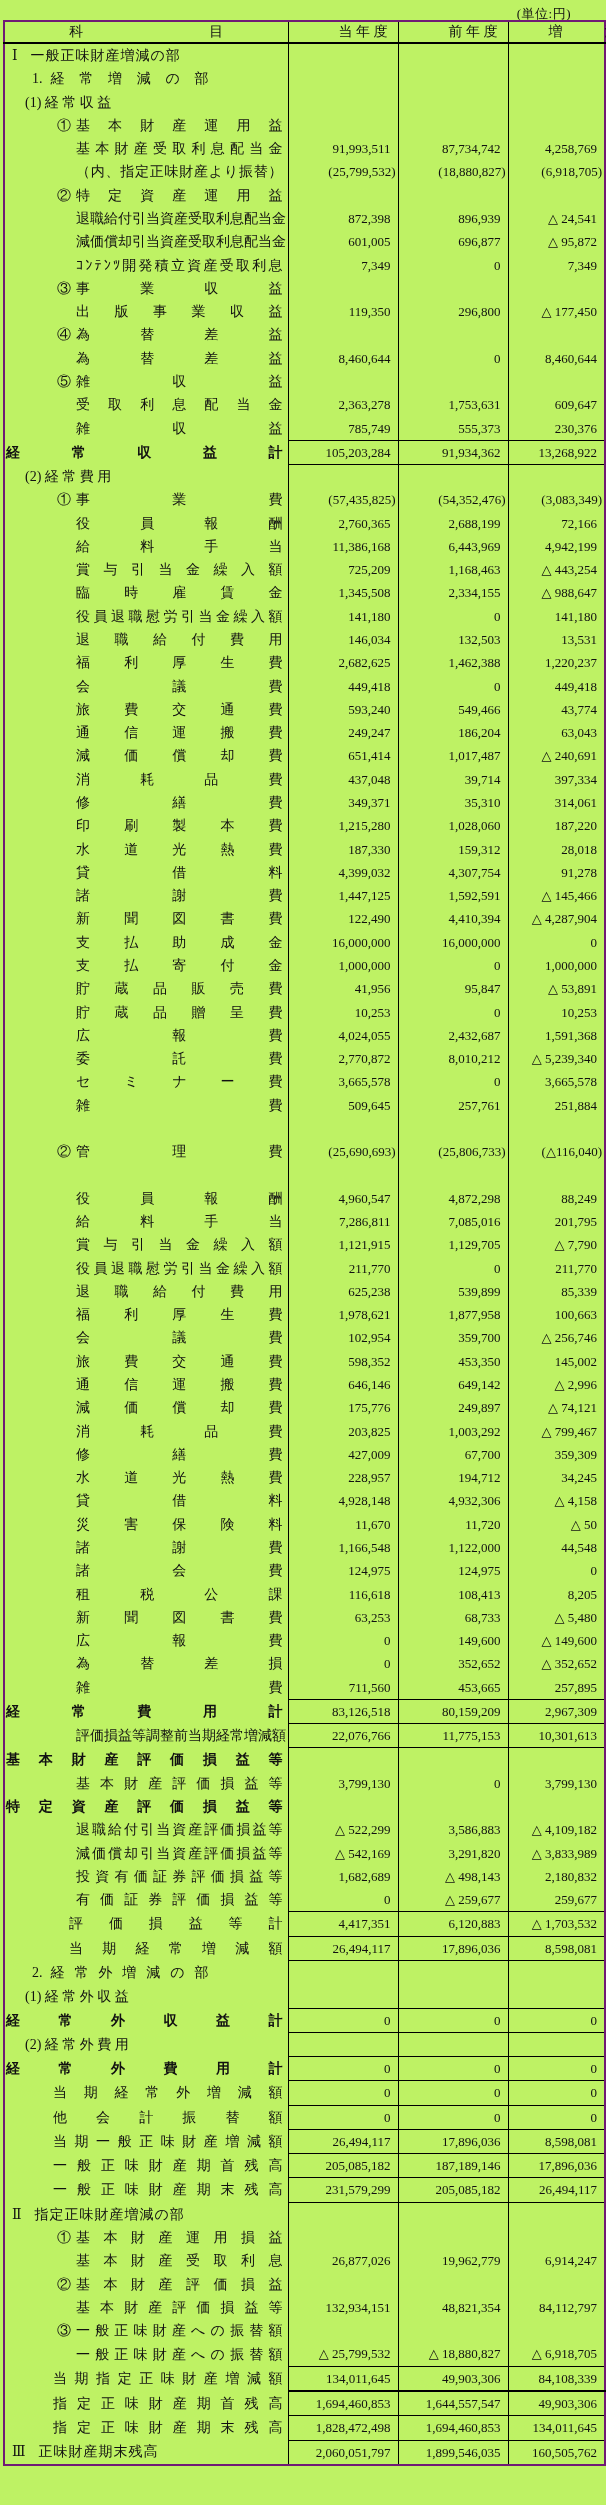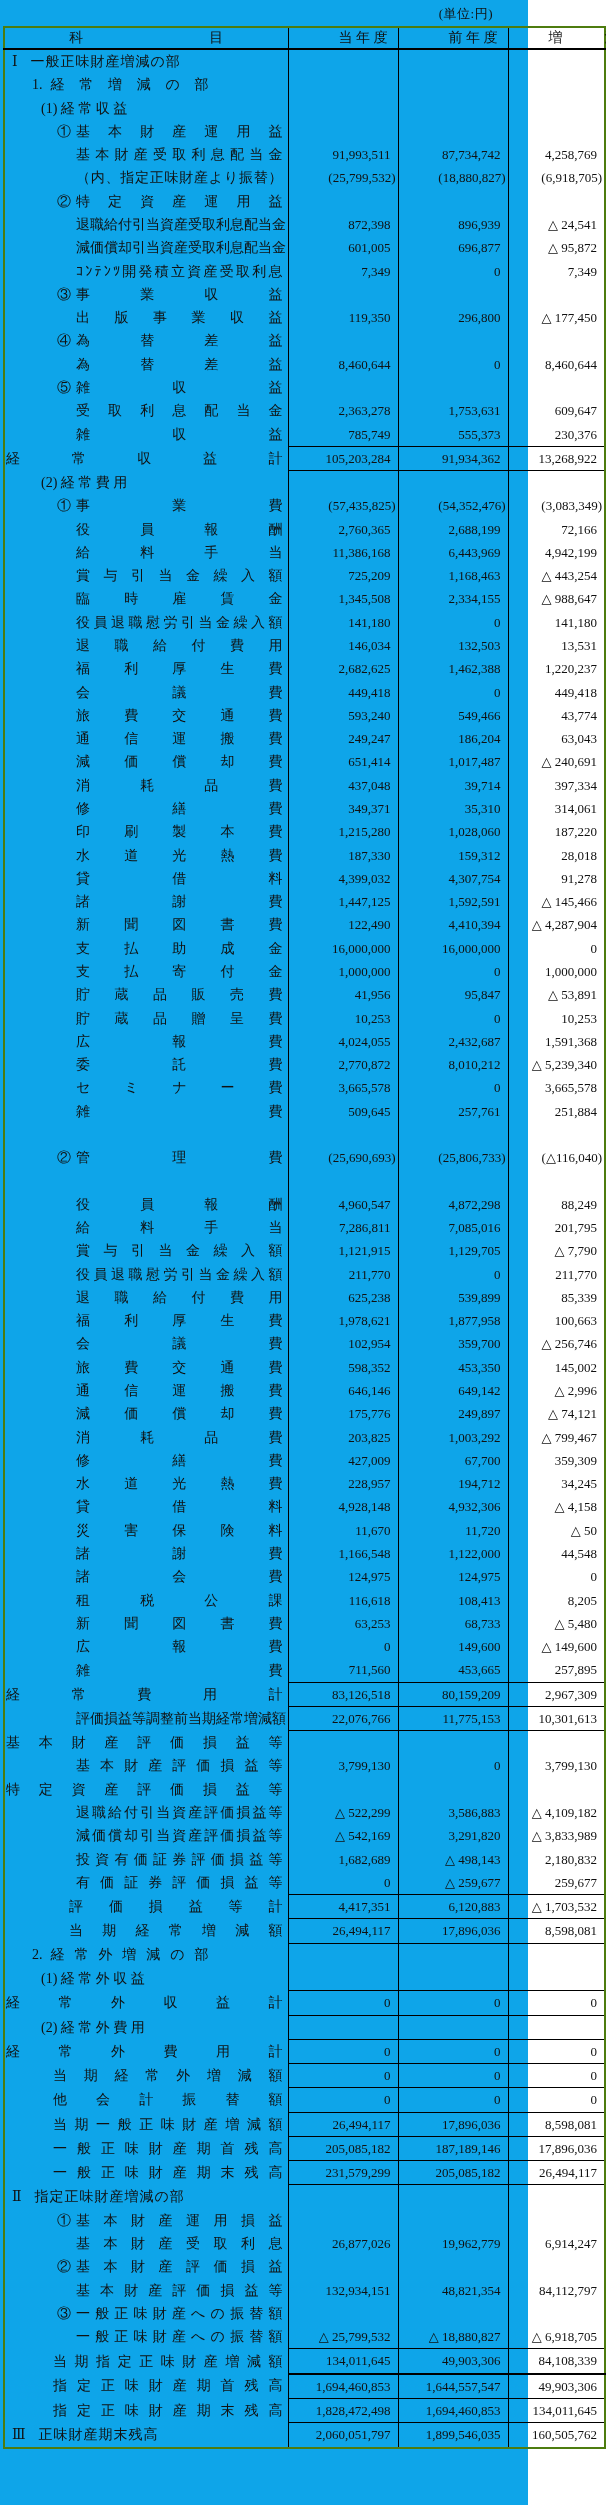--- a/index.html
+++ b/index.html
@@ -1,41 +1,41 @@
 <!DOCTYPE html>
 <html lang="ja"><head>
 <meta charset="utf-8">
 <style>
   html,body{margin:0;padding:0;background:#fff;}
   body{width:606px;height:2505px;overflow:hidden;
        font-family:"Liberation Serif","DejaVu Serif",serif;color:#111;}
-  .sheet{position:relative;width:528px;height:2505px;background:#0ea5e9;}
+  .sheet{position:relative;width:606px;height:2505px;background:#bef264;}
   .unit-note{position:absolute;top:5px;right:35px;font-size:13px;letter-spacing:.5px;}
-  table.stmt{position:absolute;left:3px;top:26px;width:601px;
-             border-collapse:collapse;table-layout:fixed;border:2px solid #4d7c0f;}
+  table.stmt{position:absolute;left:3px;top:20px;width:601px;
+             border-collapse:collapse;table-layout:fixed;border:2px solid #701a75;}
   col.c0{width:284px}col.c1{width:110px}col.c2{width:110px}col.c3{width:97px}
   thead th{height:20px;padding:0;font-weight:normal;font-size:14px;text-align:center;
            border-bottom:2px solid #000;white-space:pre;}
   thead th.vline{border-left:1px solid #000;padding-left:40px;}
   tbody td{height:23.28px;line-height:23.28px;padding-top:0;padding-bottom:0;
            overflow:hidden;white-space:pre;}
   td.lbl{font-size:14px;padding-right:5px;}
   td.num{border-left:1px solid #000;text-align:right;font-size:13px;padding-right:7px;
          font-variant-numeric:tabular-nums;}
   td.num.paren{padding-right:2px;}
   .rt{border-top:1px solid #000;margin-top:32px;}
   .rb{border-bottom:1px solid #000;}
   .rbx{border-bottom:2px solid #000;}
   
   td.part{padding-left:7px;}
   td.sec1{padding-left:27px;}
-  td.sub{padding-left:36px;}
+  td.sub{padding-left:20px;}
   td.l2{padding-left:52px;}
   td.l3{padding-left:71px;}
-  td.s44{}
+  td.s44{font-weight:bold;}
   td.s48{padding-left:48px;}
   td.s64{padding-left:64px;}
   
   .jfull{text-align:justify;text-align-last:justify;text-justify:inter-character;}
   .flexrow{display:flex;align-items:center;}
   .circ{flex:none;margin-right:5px;}
   .jf{flex:1;text-align:justify;text-align-last:justify;text-justify:inter-character;}
   .snum{flex:none;margin-right:8px;}
   .j158{display:inline-block;width:158px;text-align:justify;text-align-last:justify;
         text-justify:inter-character;}
@@ -471,20 +471,26 @@
           <td class="num">68,733</td>
           <td class="num">△ 5,480</td>
         </tr>
         <tr>
           <td class="lbl l3 jfull">広報費</td>
           <td class="num">0</td>
           <td class="num">149,600</td>
           <td class="num">△ 149,600</td>
         </tr>
         <tr>
+          <td class="lbl l3 jfull">為替差損</td>
+          <td class="num">0</td>
+          <td class="num">352,652</td>
+          <td class="num">△ 352,652</td>
+        </tr>
+        <tr>
           <td class="lbl l3 jfull">雑費</td>
           <td class="num">711,560</td>
           <td class="num">453,665</td>
           <td class="num">257,895</td>
         </tr>
         <tr>
           <td class="lbl s44 jfull">経常費用計</td>
           <td class="num rt rb">83,126,518</td>
           <td class="num rt rb">80,159,209</td>
           <td class="num rt rb">2,967,309</td>

